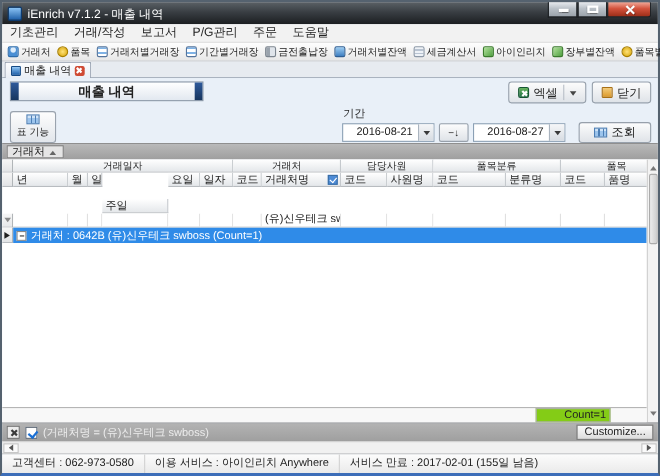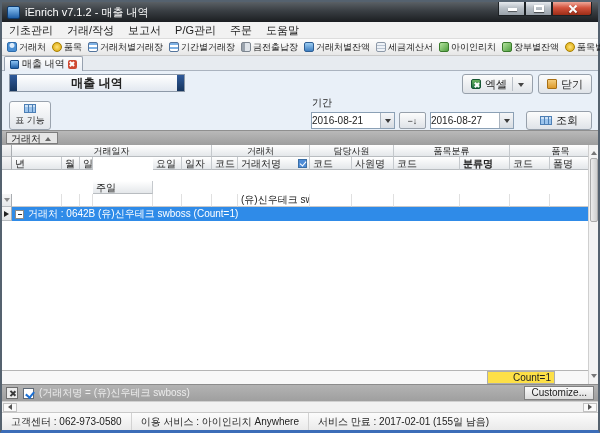--- a/index.html
+++ b/index.html
@@ -73,21 +73,21 @@
   .ph-row2{display:flex;align-items:flex-end;margin-top:2px}
   .tablefn-btn{width:42px;height:29px;display:flex;flex-direction:column;align-items:center;justify-content:center;
     border:1px solid #9aa3ae;border-radius:3px;background:linear-gradient(#fdfdfd,#e2e6eb);font-size:9px;gap:1px;cursor:default}
   .grid-glyph{width:12px;height:9px;border:1px solid #4d7fb5;background:
     linear-gradient(90deg,transparent 0 3px,#4d7fb5 3px 4px,transparent 4px 7px,#4d7fb5 7px 8px,transparent 8px),
     linear-gradient(#cfe3f7 0 2px,#9cc4ec 2px)}
   .period-wrap{margin-left:auto;display:flex;flex-direction:column;align-items:flex-start}
   .period-label{font-size:10px;margin:0 0 1px 1px}
   .period-row{display:flex;align-items:center}
   .combo{width:84px;height:17px;background:#fff;border:1px solid #8ba0b5;display:flex;align-items:center;font-size:10px;cursor:default}
-  .combo .val{flex:1;padding-left:0}
+  .combo .val{flex:1;padding-left:12px}
   .combo .arrow-box{width:14px;height:15px;background:linear-gradient(#f5f6f8,#d7dce2);border-left:1px solid #aab4bf;display:flex;align-items:center;justify-content:center}
   .tri-down{width:0;height:0;border:3px solid transparent;border-top:4px solid #3a3a3a;margin-top:3px}
   .range-btn{width:27px;height:17px;margin:0 4px;font-size:9px;display:flex;align-items:center;justify-content:center;
     border:1px solid #97a0ab;border-radius:2px;background:linear-gradient(#fcfcfc,#dfe3e8);cursor:default}
   .search-btn{margin-left:12px;width:66px;height:19px;justify-content:center}
 
   
   .group-panel{flex:0 0 15px;background:linear-gradient(#b9b9b9,#9e9e9e);display:flex;align-items:center;
     padding-left:4px;border-top:1px solid #8f8f8f}
   .group-chip{height:12px;min-width:52px;padding:0 4px;background:#e5e5e5;border:1px solid #7d7d7d;
@@ -113,21 +113,21 @@
   .group-row{display:flex;flex:0 0 13px}
   .row-ind{width:10px;flex:0 0 10px;background:linear-gradient(#f6f6f6,#e2e4e6);border-right:1px solid #a9adb1;border-bottom:1px solid #b8bcc0;
     display:flex;align-items:center;justify-content:center}
   .tri-right{width:0;height:0;border:3px solid transparent;border-left:5px solid #222;margin-left:2px}
   .group-row-bar{flex:1;background:#2f8be8;color:#fff;font-size:10px;display:flex;align-items:center;gap:4px;
     padding-left:3px;overflow:hidden;white-space:nowrap;cursor:default}
   .collapse-box{width:9px;height:9px;background:#fff;border:1px solid #8a8a8a;position:relative;flex:0 0 9px}
   .collapse-box::after{content:"";position:absolute;left:1.5px;top:3.5px;width:4px;height:1px;background:#333}
   .grid-empty{flex:1;background:#fff}
   .grid-footer{flex:0 0 14px;border-top:1px solid #b5b5b5;background:#f8f8f8;position:relative}
-  .count-box{position:absolute;right:33px;top:0;height:13px;width:68px;border:1px solid #aeaeae;background:#fde047;
+  .count-box{position:absolute;right:33px;top:0;height:13px;width:68px;border:1px solid #aeaeae;background:#84cc16;
     font-size:10px;line-height:12px;text-align:right;padding-right:3px}
   .vscroll{flex:0 0 10px;background:#f3f3f3;border-left:1px solid #cfcfcf;display:flex;flex-direction:column;align-items:center;padding:1px 0}
   .vs-arrow-up{width:0;height:0;border:3px solid transparent;border-bottom:4px solid #777;margin:2px 0 3px}
   .vs-thumb{width:8px;height:64px;background:linear-gradient(90deg,#ececec,#cfcfcf);border:1px solid #ababab;border-radius:2px}
   .vs-arrow-down{width:0;height:0;border:3px solid transparent;border-top:4px solid #777;margin-top:auto;margin-bottom:2px}
 
   
   .filter-panel{flex:0 0 17px;background:linear-gradient(#b3b3b3,#9f9f9f);border-top:1px solid #8c8c8c;
     display:flex;align-items:center;padding:0 4px;gap:5px}
   .fp-close{width:12px;height:12px;background:#ececec;border:1px solid #6f6f6f;position:relative;flex:0 0 12px;cursor:default}
@@ -327,21 +327,21 @@
           </div>
           <div class="hcell" style="width: 42px;">
             <span class="hlabel">코드</span>
           </div>
           <div class="hcell" style="width: 42px;">
             <span class="hlabel">사원명</span>
           </div>
           <div class="hcell" style="width: 66px;">
             <span class="hlabel">코드</span>
           </div>
-          <div class="hcell" style="width: 50px; font-weight: bold;">
+          <div class="hcell" style="width: 50px;">
             <span class="hlabel">분류명</span>
           </div>
           <div class="hcell" style="width: 40px;">
             <span class="hlabel">코드</span>
           </div>
           <div class="hcell" style="width: 62px;">
             <span class="hlabel">품명</span>
           </div>
         </div>
       <div class="hdr-row">

